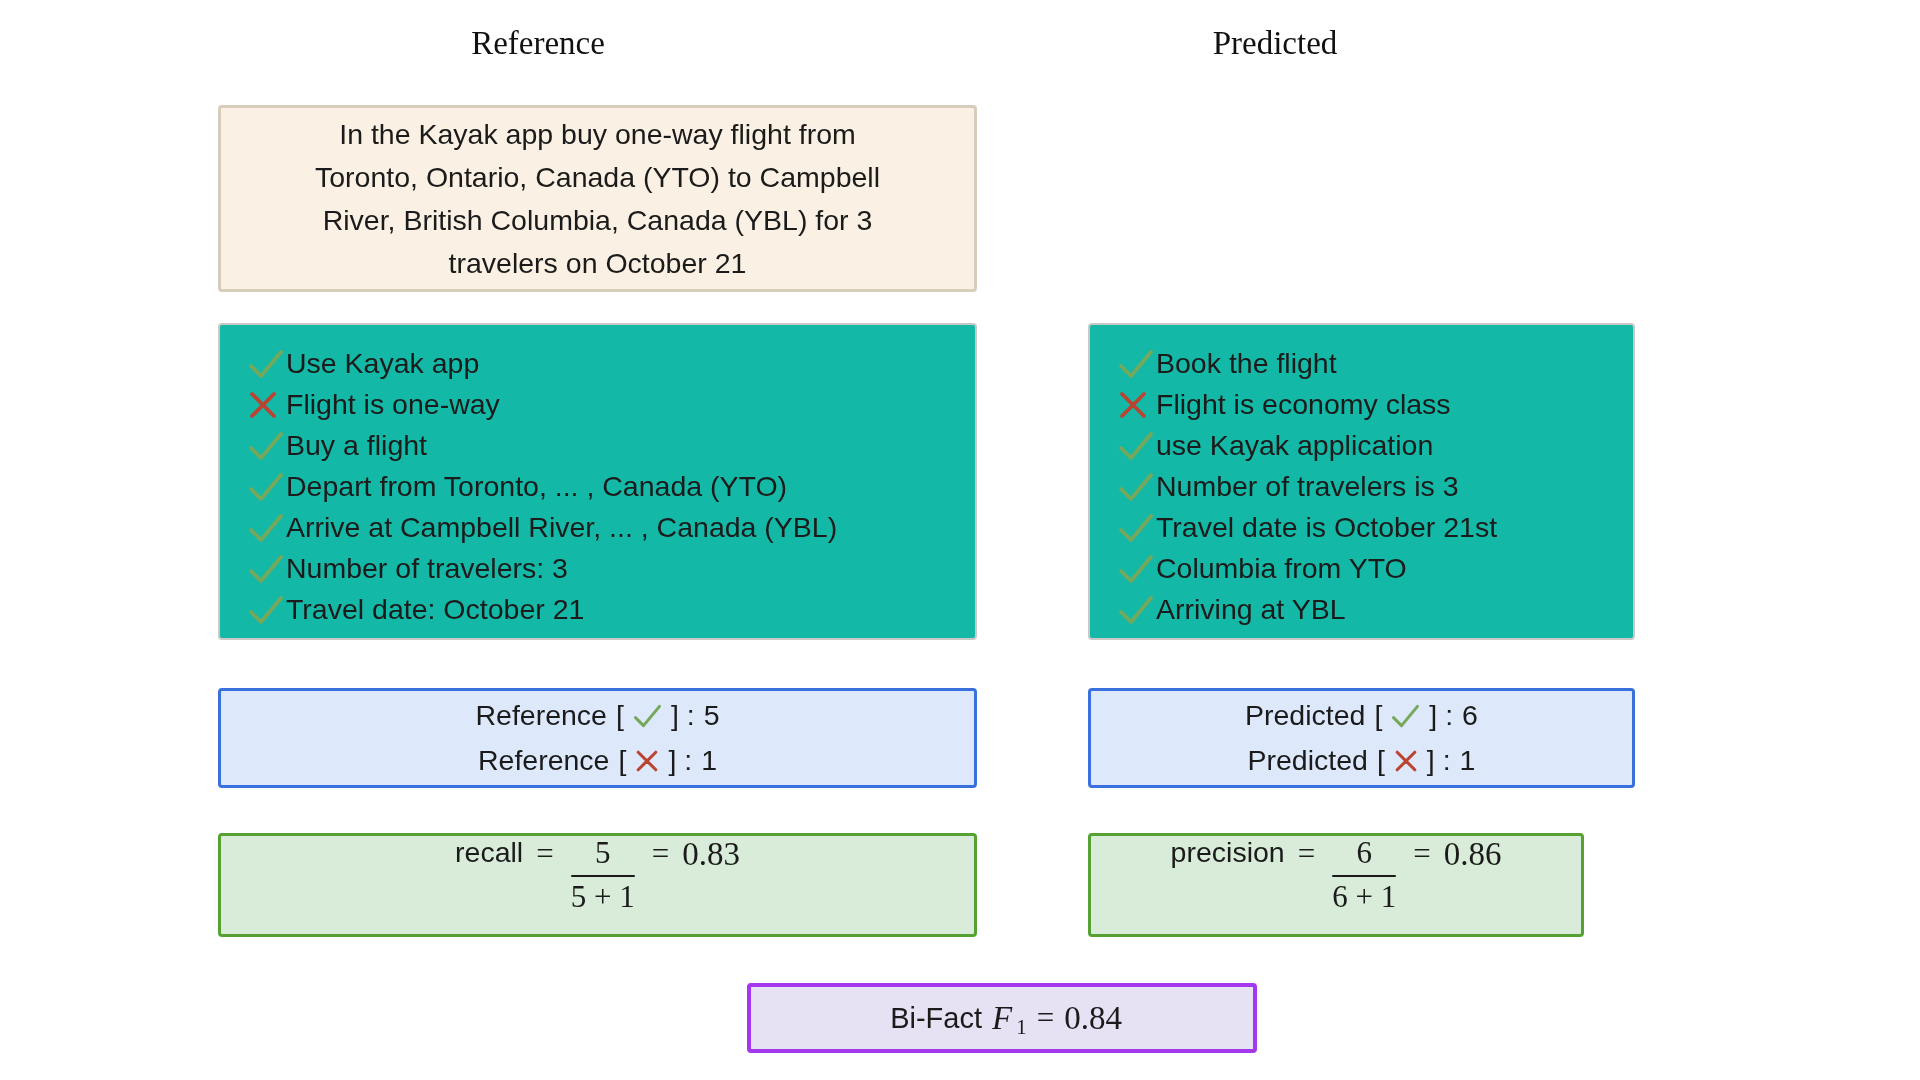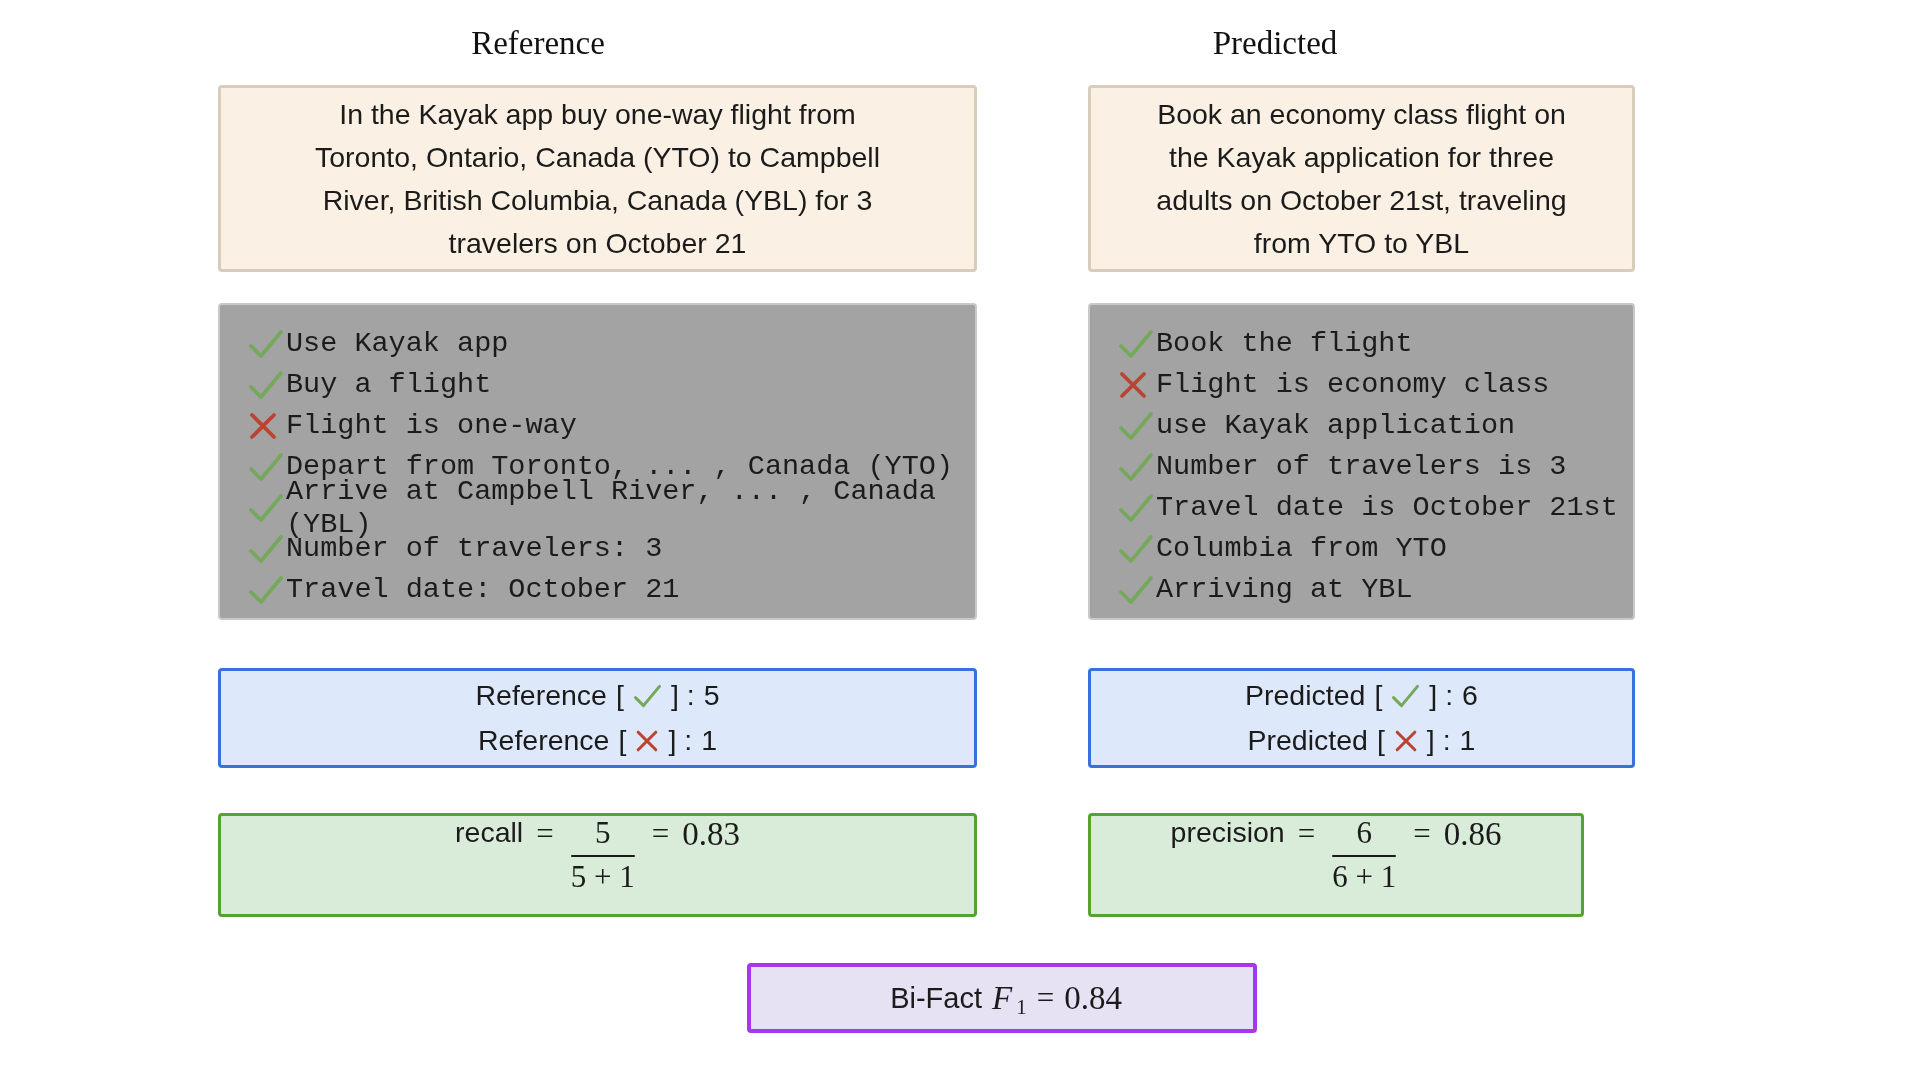--- a/index.html
+++ b/index.html
@@ -5,30 +5,29 @@
   html,body{margin:0;padding:0;background:#ffffff;}
   .canvas{
     position:relative;width:1920px;height:1080px;background:#ffffff;
     font-family:"Liberation Sans",sans-serif;color:#1b1b1b;overflow:hidden;
   }
   .col-title{
     position:absolute;top:22px;height:42px;
     font-family:"Liberation Serif","DejaVu Serif",serif;
     font-size:33px;color:#111;text-align:center;line-height:42px;
   }
-  .box{position:absolute;box-sizing:border-box;border-radius:4px;}
+  .box{position:absolute;box-sizing:border-box;border-radius:4px;margin-top:20px;}
   .task-box{
     background:#faf1e4;border:3px solid #d8cdbb;
     display:flex;flex-direction:column;justify-content:center;
     text-align:center;font-size:28.5px;line-height:43px;
   }
   .facts-box{
-    background:#a3a3a3;border:2px solid #c9c9c7;
+    background:#14b8a6;border:2px solid #c9c9c7;
     padding:18px 14px 0 28px;
-    font-family:Liberation Mono, monospace;
   }
   .fact-row{display:flex;align-items:center;height:41px;font-size:28.5px;}
   .fact-icon{width:38px;flex:0 0 38px;display:flex;align-items:center;}
   .counts-box{
     background:#dde9fb;border:3px solid #3a70dd;
     display:flex;flex-direction:column;justify-content:center;align-items:center;
     font-size:28.5px;
   }
   .count-line{display:flex;align-items:center;height:45px;gap:9px;}
   .metric-box{
@@ -60,51 +59,45 @@
 
   <div class="col-title" style="left:268px;width:540px;">Reference</div>
   <div class="col-title" style="left:1005px;width:540px;">Predicted</div>
 
   <div class="box task-box" style="left:218px;top:85px;width:759px;height:187px;">
       <div>In the Kayak app buy one-way flight from</div>
       <div>Toronto, Ontario, Canada (YTO) to Campbell</div>
       <div>River, British Columbia, Canada (YBL) for 3</div>
       <div>travelers on October 21</div>
     </div>
-  <div class="box task-box" style="left:1088px;top:85px;width:547px;height:187px;">
-      <div>Book an economy class flight on</div>
-      <div>the Kayak application for three</div>
-      <div>adults on October 21st, traveling</div>
-      <div>from YTO to YBL</div>
-    </div>
 
   <div class="box facts-box" style="left:218px;top:303px;width:759px;height:317px;">
       <div class="fact-row">
         <span class="fact-icon icon-wrap">
           <svg width="36" height="30" viewBox="0 0 36 30" fill="none">
             <path d="M3 17 L13 27 L33 3" stroke="#76a85c" stroke-width="3.8" stroke-linecap="round" stroke-linejoin="round" fill="none"></path>
           </svg>
         </span>
         <span>Use Kayak app</span>
       </div>
       <div class="fact-row">
         <span class="fact-icon icon-wrap">
+          <svg width="30" height="30" viewBox="0 0 30 30" fill="none">
+            <path d="M4 4 L26 26 M26 4 L4 26" stroke="#bb4330" stroke-width="3.8" stroke-linecap="round" fill="none"></path>
+          </svg>
+        </span>
+        <span>Flight is one-way</span>
+      </div>
+      <div class="fact-row">
+        <span class="fact-icon icon-wrap">
           <svg width="36" height="30" viewBox="0 0 36 30" fill="none">
             <path d="M3 17 L13 27 L33 3" stroke="#76a85c" stroke-width="3.8" stroke-linecap="round" stroke-linejoin="round" fill="none"></path>
           </svg>
         </span>
         <span>Buy a flight</span>
-      </div>
-      <div class="fact-row">
-        <span class="fact-icon icon-wrap">
-          <svg width="30" height="30" viewBox="0 0 30 30" fill="none">
-            <path d="M4 4 L26 26 M26 4 L4 26" stroke="#bb4330" stroke-width="3.8" stroke-linecap="round" fill="none"></path>
-          </svg>
-        </span>
-        <span>Flight is one-way</span>
       </div>
       <div class="fact-row">
         <span class="fact-icon icon-wrap">
           <svg width="36" height="30" viewBox="0 0 36 30" fill="none">
             <path d="M3 17 L13 27 L33 3" stroke="#76a85c" stroke-width="3.8" stroke-linecap="round" stroke-linejoin="round" fill="none"></path>
           </svg>
         </span>
         <span>Depart from Toronto, ... , Canada (YTO)</span>
       </div>
       <div class="fact-row">

